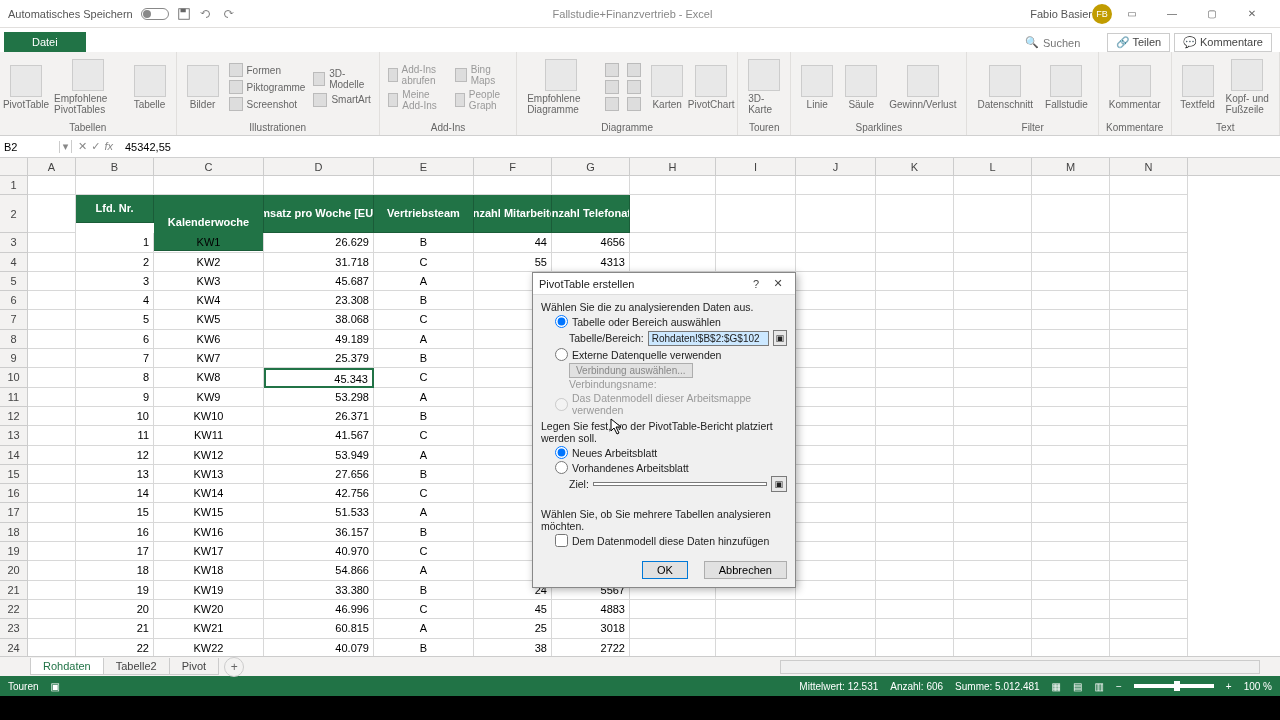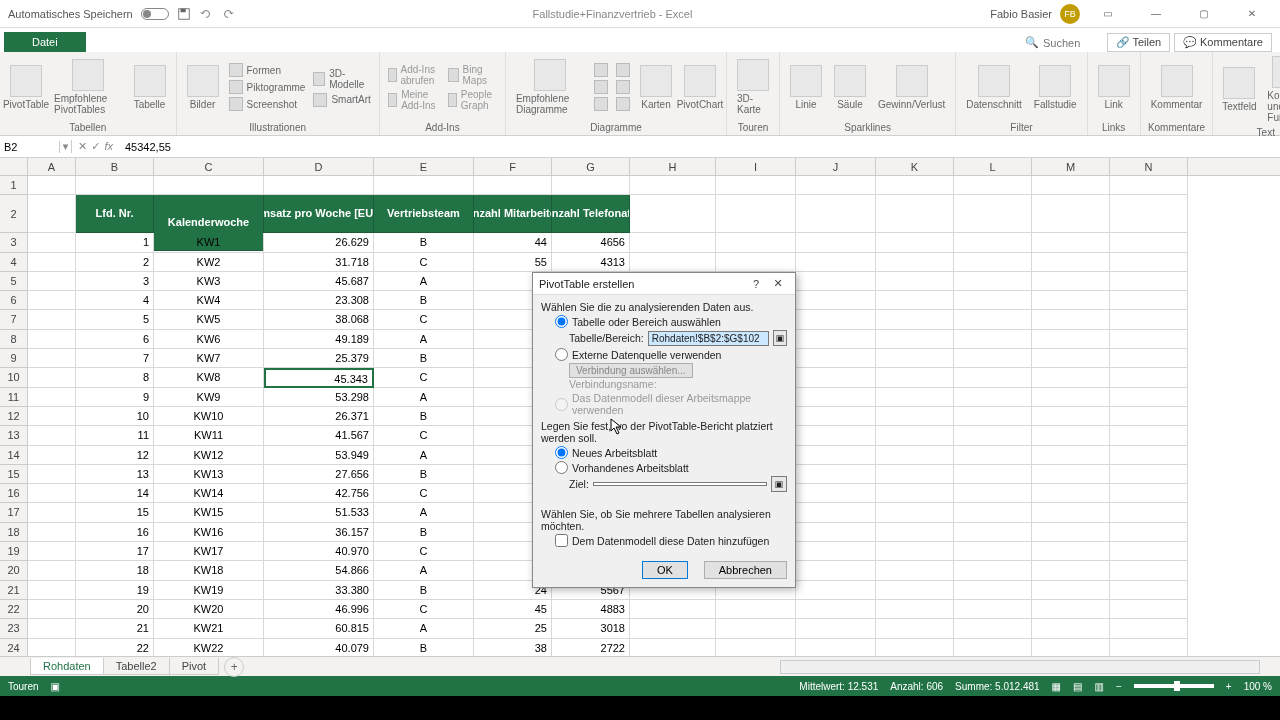--- a/index.html
+++ b/index.html
@@ -3,21 +3,21 @@
 <meta charset="utf-8">
 <style>
 * { margin: 0; padding: 0; box-sizing: border-box; font-family: 'Segoe UI', Tahoma, sans-serif; }
 body { background: #000; width: 1280px; height: 720px; overflow: hidden; position: relative; }
 .app { background: #f3f2f1; width: 1280px; height: 696px; display: flex; flex-direction: column; }
 
 
 .titlebar { height: 28px; background: #fff; display: flex; align-items: center; padding: 0 8px; font-size: 11px; color: #555; border-bottom: 1px solid #e1dfdd; }
 .titlebar .left { display: flex; align-items: center; gap: 8px; }
 .titlebar .center { flex: 1; text-align: center; color: #888; }
-.titlebar .right { display: flex; align-items: center; gap: 8px; }
+.titlebar .right { display: flex; align-items: center; }
 .autosave-toggle { width: 28px; height: 12px; border: 1px solid #888; border-radius: 6px; position: relative; }
 .autosave-toggle::after { content: ''; position: absolute; left: 1px; top: 1px; width: 8px; height: 8px; border-radius: 50%; background: #888; }
 .qat-icon { width: 14px; height: 14px; display: inline-block; color: #666; }
 .window-btn { width: 40px; height: 24px; display: flex; align-items: center; justify-content: center; color: #666; font-size: 10px; }
 .user-badge { width: 20px; height: 20px; border-radius: 50%; background: #c19c00; color: #fff; display: flex; align-items: center; justify-content: center; font-size: 9px; font-weight: normal; }
 
 
 .ribbon-tabs { height: 24px; display: flex; align-items: flex-end; padding-left: 4px; background: #fff; font-size: 11px; }
 .file-tab { background: #217346; color: #fff; padding: 4px 28px; }
 .tab { padding: 4px 10px; color: #444; cursor: pointer; }
@@ -284,29 +284,20 @@
             <div class="icon"></div>
             <span>Fallstudie</span>
           </div>
       </div>
       <div class="ribbon-group-label">Filter</div>
     </div>
     <div class="ribbon-group">
       <div class="ribbon-group-content">
         <div class="ribbon-btn-large">
             <div class="icon"></div>
-            <span>Link</span>
-          </div>
-      </div>
-      <div class="ribbon-group-label">Links</div>
-    </div>
-    <div class="ribbon-group">
-      <div class="ribbon-group-content">
-        <div class="ribbon-btn-large">
-            <div class="icon"></div>
             <span>Kommentar</span>
           </div>
       </div>
       <div class="ribbon-group-label">Kommentare</div>
     </div>
     <div class="ribbon-group">
       <div class="ribbon-group-content">
         <div class="ribbon-btn-large">
             <div class="icon"></div>
             <span>Textfeld</span>
@@ -364,21 +355,21 @@
           <div class="cell" style="width:80px"></div>
           <div class="cell" style="width:80px"></div>
           <div class="cell" style="width:78px"></div>
           <div class="cell" style="width:78px"></div>
           <div class="cell" style="width:78px"></div>
           <div class="cell" style="width:78px"></div>
         </div>
         <div class="row header-row">
           <div class="row-h" style="line-height:38px">2</div>
           <div class="cell" style="width:48px;height:38px"></div>
-          <div class="cell header" style="width:78px;height:38px">Lfd. Nr.</div>
+          <div class="cell header" style="width:78px;height:28px">Lfd. Nr.</div>
           <div class="cell header" style="width:110px;height:56px">Kalenderwoche</div>
           <div class="cell header" style="width:110px;height:38px">Umsatz pro Woche [EUR]</div>
           <div class="cell header" style="width:100px;height:38px">Vertriebsteam</div>
           <div class="cell header" style="width:78px;height:38px">Anzahl Mitarbeiter</div>
           <div class="cell header" style="width:78px;height:38px">Anzahl Telefonate</div>
           <div class="cell" style="width:86px;height:38px"></div>
           <div class="cell" style="width:80px;height:38px"></div>
           <div class="cell" style="width:80px;height:38px"></div>
           <div class="cell" style="width:78px;height:38px"></div>
           <div class="cell" style="width:78px;height:38px"></div>

